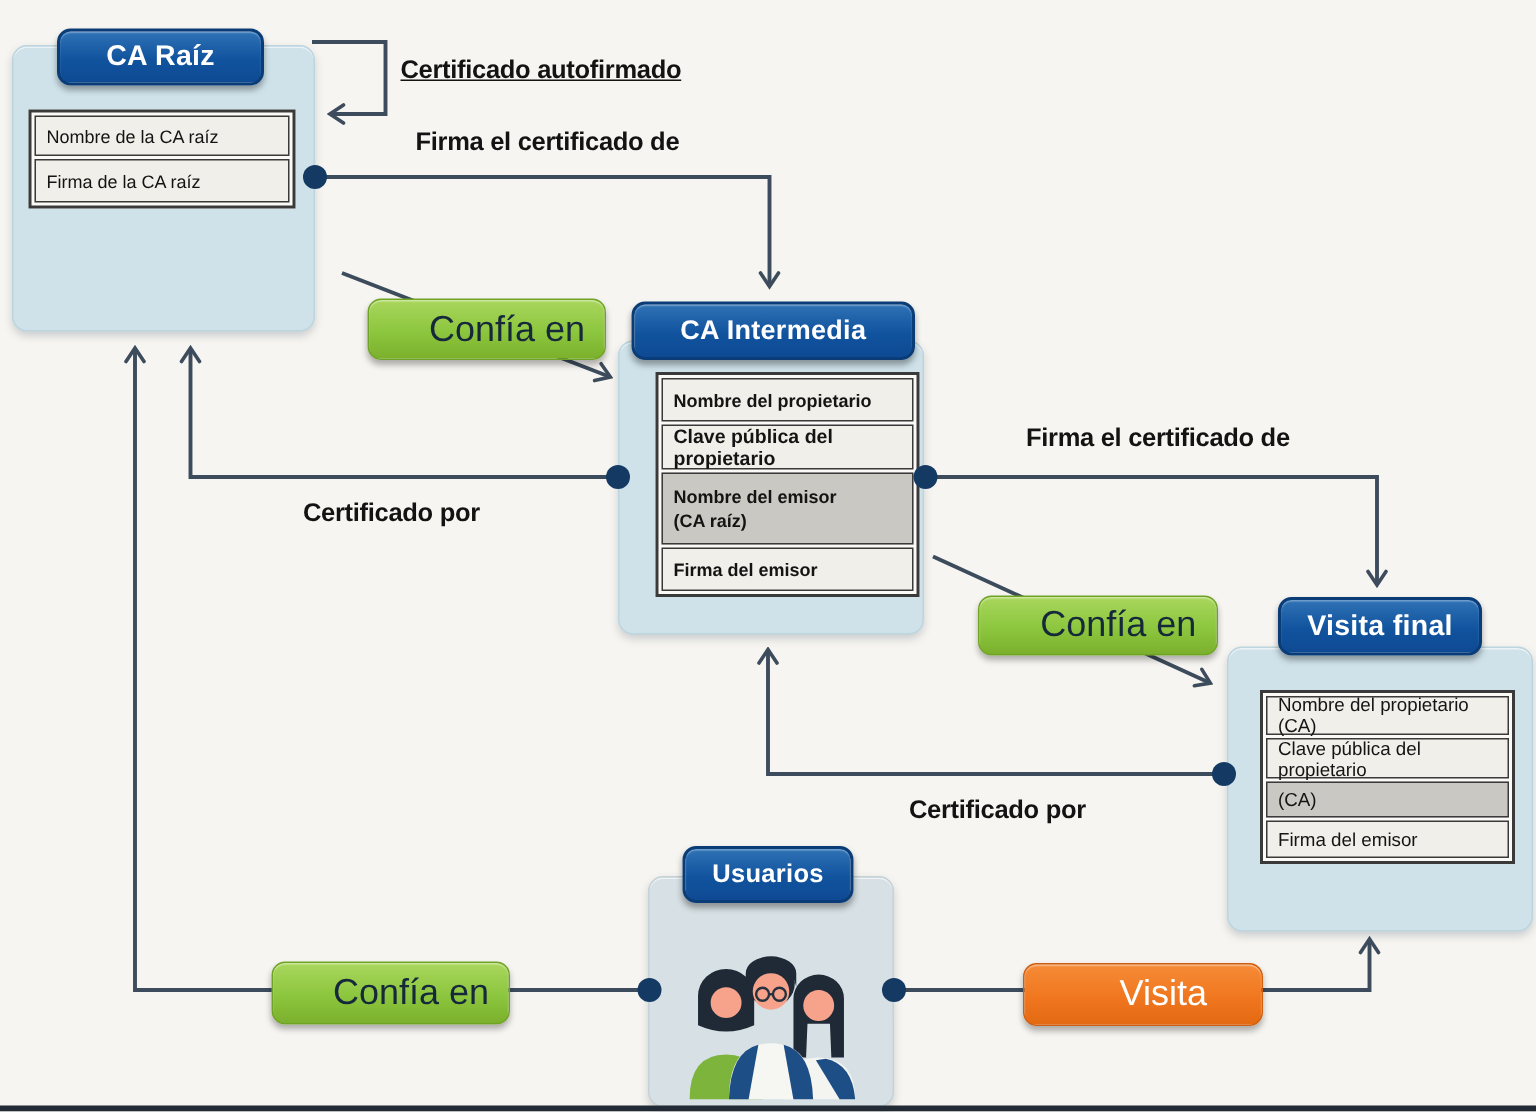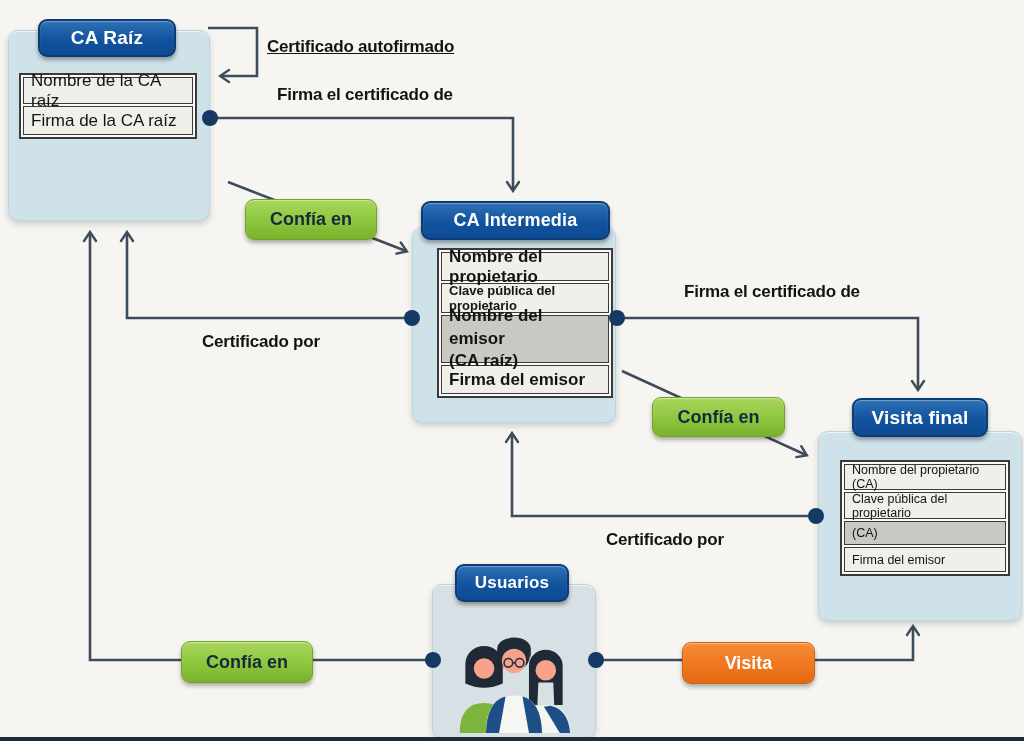--- a/index.html
+++ b/index.html
@@ -25,39 +25,40 @@
     display:flex;align-items:center;justify-content:center;
     box-shadow:0 3px 4px rgba(0,0,0,.35), inset 0 1px 1px rgba(255,255,255,.35);
     letter-spacing:.2px;
   }
   .cert-table{
     position:absolute;border:2px solid #3a3a3a;background:#fbfaf7;padding:2px;
     box-sizing:border-box;
   }
   .cert-row{
     border:1.5px solid #3a3a3a;background:#f0efe9;color:#141414;
-    font-size:17px;display:flex;align-items:center;padding:0 7px;
+    font-size:12px;display:flex;align-items:center;padding:0 7px;
     margin-bottom:2px;box-sizing:border-box;
   }
   .cert-row:last-child{margin-bottom:0;}
   .cert-row.gray{background:#c9c8c2;}
   .cert-row.prewrap{white-space:pre-line;line-height:1.35;}
 
   
   .edge-label{
     position:absolute;z-index:6;font-weight:bold;font-size:17px;color:#131313;
     letter-spacing:-.2px;white-space:nowrap;
   }
 
   
   .chip{
     position:absolute;z-index:6;border-radius:9px;
     display:flex;align-items:center;justify-content:center;
-    font-weight:bold;font-size:18px;
+    font-weight:normal;font-size:24px;
     box-shadow:0 3px 4px rgba(0,0,0,.3), inset 0 1px 1px rgba(255,255,255,.45);
+    padding-left:27px;
   }
   .chip.green{
     background:linear-gradient(180deg,#a9d65c 0%,#8cc63e 55%,#7bb02c 100%);
     border:1px solid #6fa326;color:#16293a;
   }
   .chip.orange{
     background:linear-gradient(180deg,#f68b37 0%,#f0771f 55%,#e36a11 100%);
     border:1px solid #cf5e0e;color:#ffffff;
   }
 

